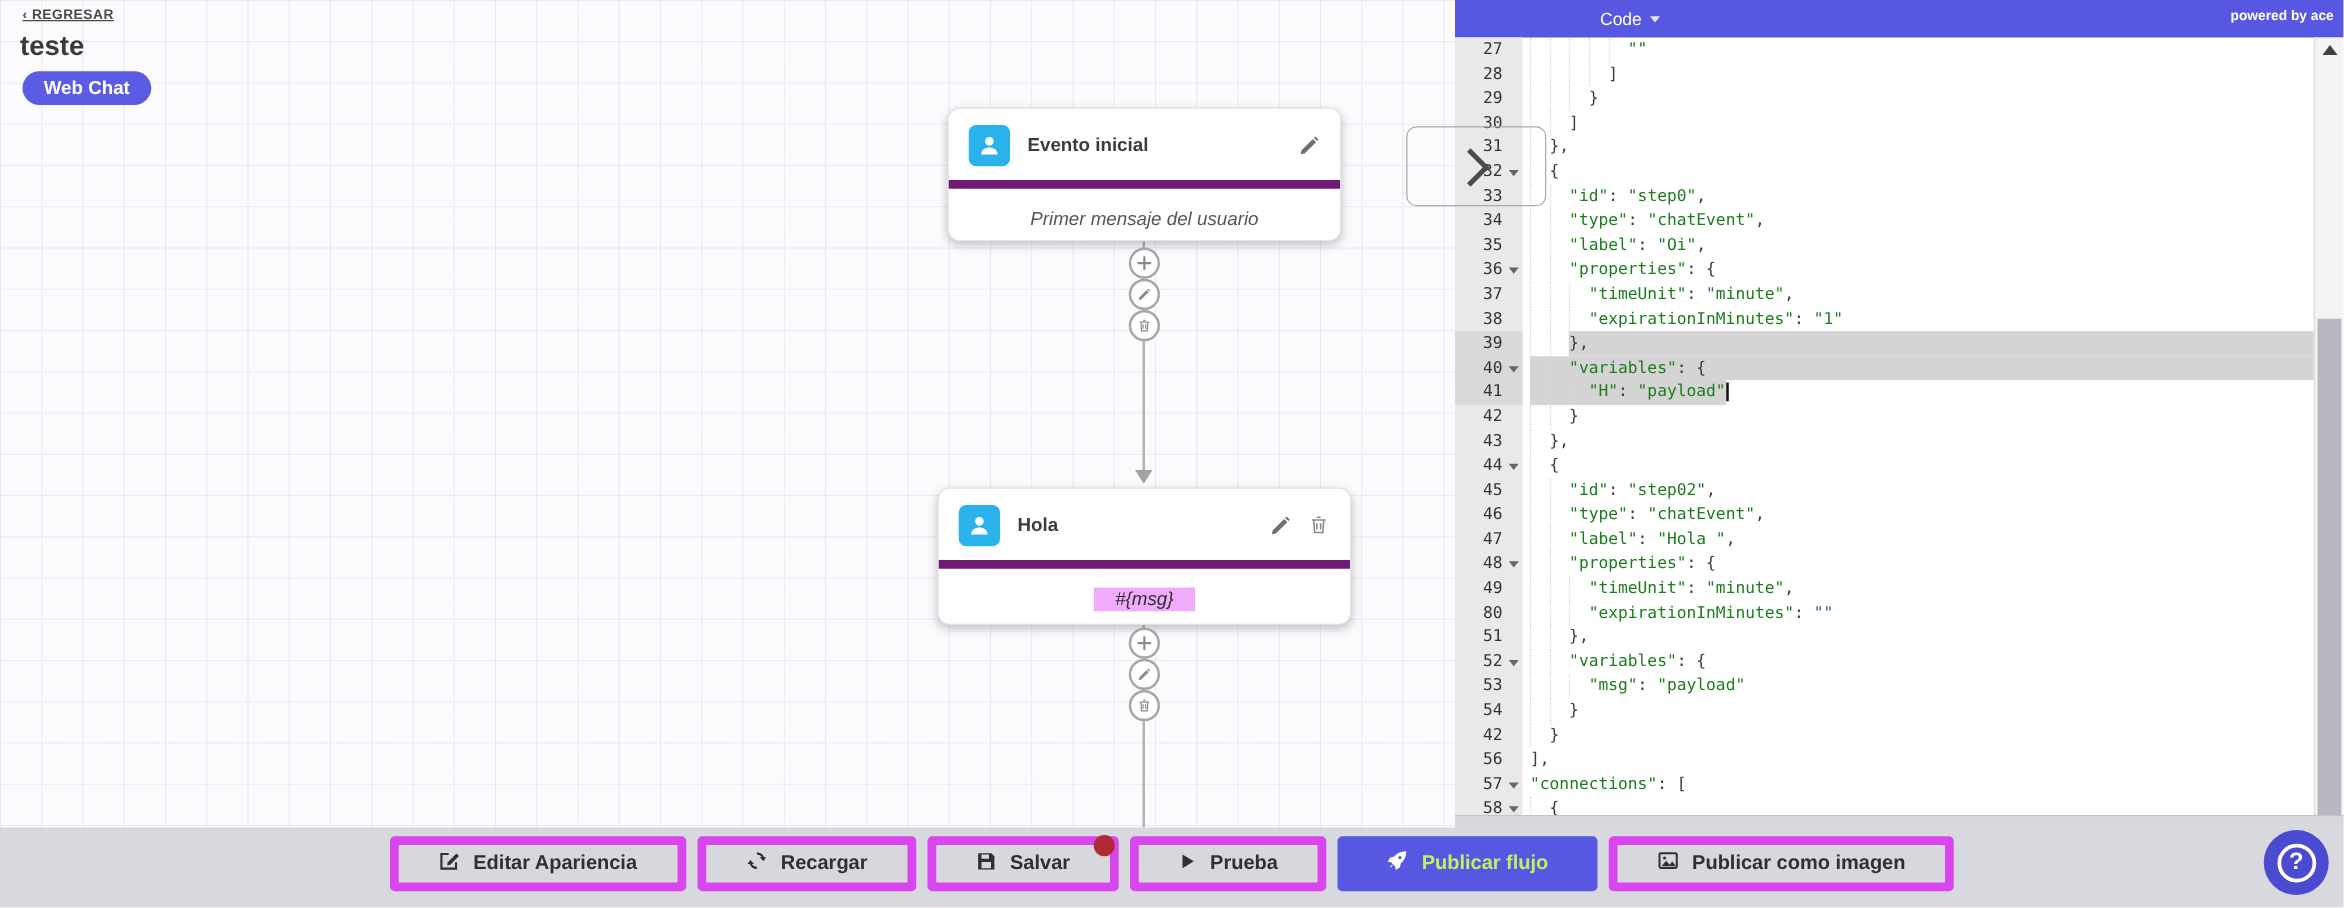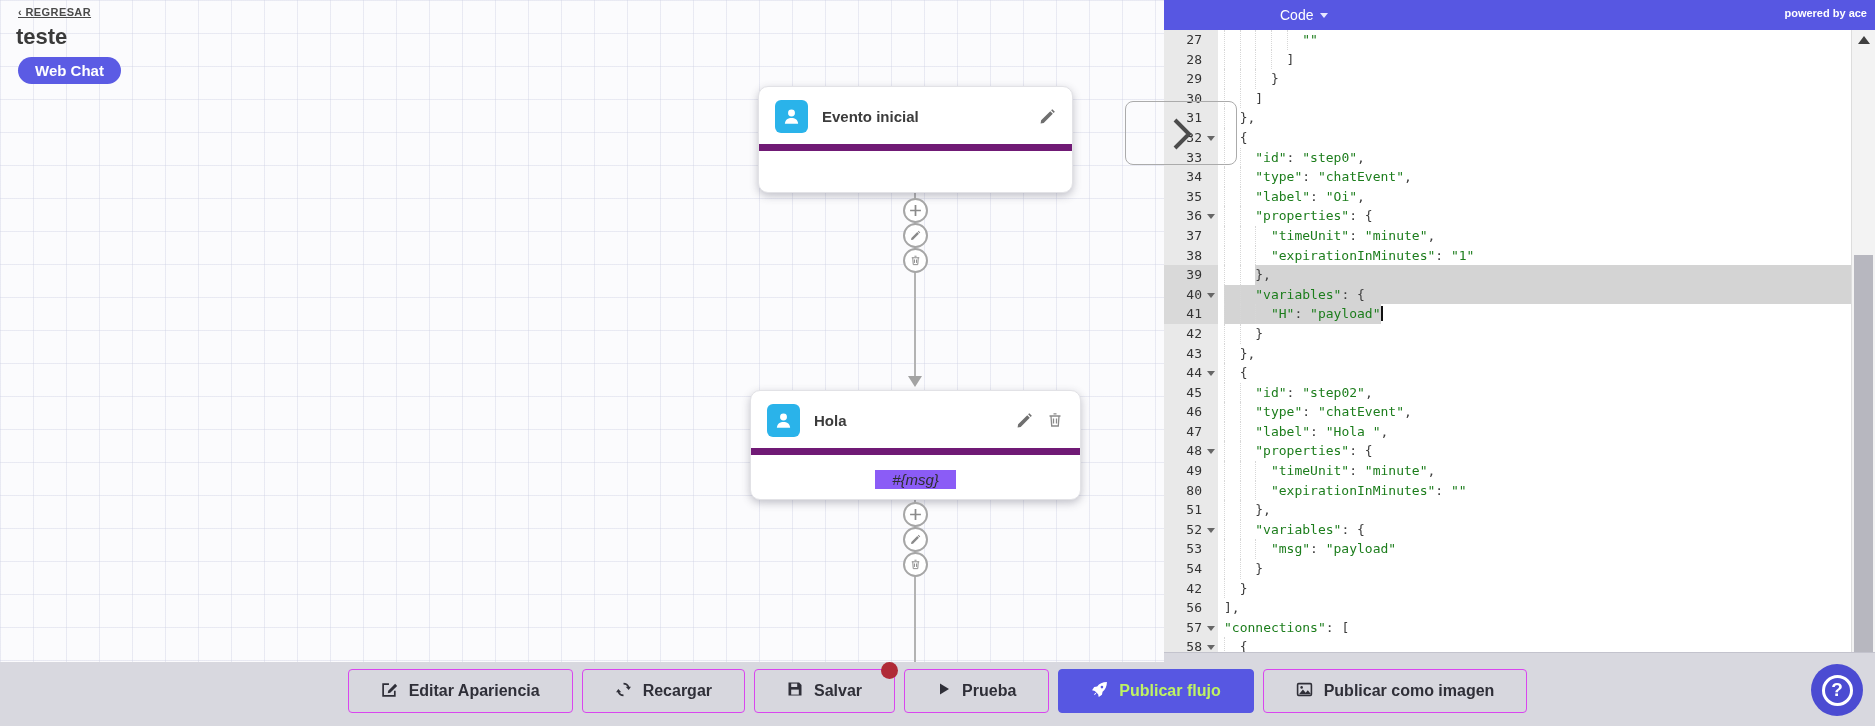--- a/index.html
+++ b/index.html
@@ -37,21 +37,21 @@
   .node-header { display:flex; align-items:flex-start; padding:13px 16px 11px 16px; border-bottom:7px solid #701a75; margin:0 0; }
   .node-header-inner { display:flex; align-items:center; width:100%; }
   .node-icon {
     width:33px; height:33px; border-radius:6px; background:#2ab3ea;
     display:flex; align-items:center; justify-content:center; flex:none;
   }
   .node-title { font-size:15px; font-weight:bold; color:#3c3c3c; margin-left:14px; flex:1; }
   .node-actions { display:flex; gap:14px; align-items:center; }
   .node-actions .act { width:17px; height:17px; cursor:pointer; }
   .node-body { display:flex; align-items:center; justify-content:center; height:49px; font-style:italic; font-size:15px; color:#555; }
-  .msg-highlight { background:#8b5cf6; color:#2e2e2e; padding:1px 17px; }
+  .msg-highlight { background:#f0abfc; color:#2e2e2e; padding:1px 17px; }
 
   
   .conn-line { position:absolute; width:2px; background:#b3b3b3; }
   .conn-arrow {
     position:absolute; width:0; height:0;
     border-left:7px solid transparent; border-right:7px solid transparent;
     border-top:11px solid #a3a3a3;
   }
   .conn-btn {
     position:absolute; width:25px; height:25px; border-radius:50%;
@@ -106,21 +106,21 @@
   
   #toolbar {
     position:absolute; left:0; top:652px; width:1875px; height:74px;
     background:#d8d8df; border-top:1px solid #c3c3cd; z-index:1;
   }
   #toolbar-buttons {
     position:absolute; left:0; top:16px; width:100%; display:flex; justify-content:center; gap:9px;
   }
   .tb-btn {
     position:relative; height:44px; display:flex; align-items:center; gap:11px;
-    padding:0 32px; background:#d7d7de; border:1px solid #d946ef; border-radius:4px;
+    padding:0 32px; background:#d7d7de; border:7px solid #d946ef; border-radius:4px;
     font-family:"Liberation Sans", sans-serif; font-size:16px; font-weight:bold; color:#2f2f38; cursor:pointer;
   }
   .tb-btn.primary { background:#5757e2; border-color:#5757e2; color:#bef264; }
   .tb-btn svg { flex:none; }
   .red-dot {
     position:absolute; top:-8px; right:-4px; width:17px; height:17px; border-radius:50%;
     background:#b02a37;
   }
   #help-button {
     position:absolute; right:12px; bottom:10px; width:52px; height:52px; border-radius:50%;
@@ -160,20 +160,21 @@
           <div class="node-title">Evento inicial</div>
           <div class="node-actions">
             <span class="act">
               <svg width="17" height="17" viewBox="0 0 16 16" fill="#6f6f6f">
                   <path d="M2 11.6 10.6 3l2.4 2.4L4.4 14l-2.9.5zM11.4 2.2l1.1-1.1 2.4 2.4-1.1 1.1z"></path>
                 </svg>
             </span>
           </div>
         </div>
       </div>
+      <div class="node-body">Primer mensaje del usuario</div>
     </div>
 
     <div class="conn-btn" style="left:903px; top:198px;">
       <svg width="13" height="13" viewBox="0 0 12 12">
           <path d="M6 1v10M1 6h10" stroke="#8a8a8a" stroke-width="1.6" fill="none"></path>
         </svg>
     </div>
     <div class="conn-btn" style="left:903px; top:223px;">
       <svg width="11" height="11" viewBox="0 0 16 16" fill="#8a8a8a">
           <path d="M2 11.6 10.6 3l2.4 2.4L4.4 14l-2.9.5zM11.4 2.2l1.1-1.1 2.4 2.4-1.1 1.1z"></path>

